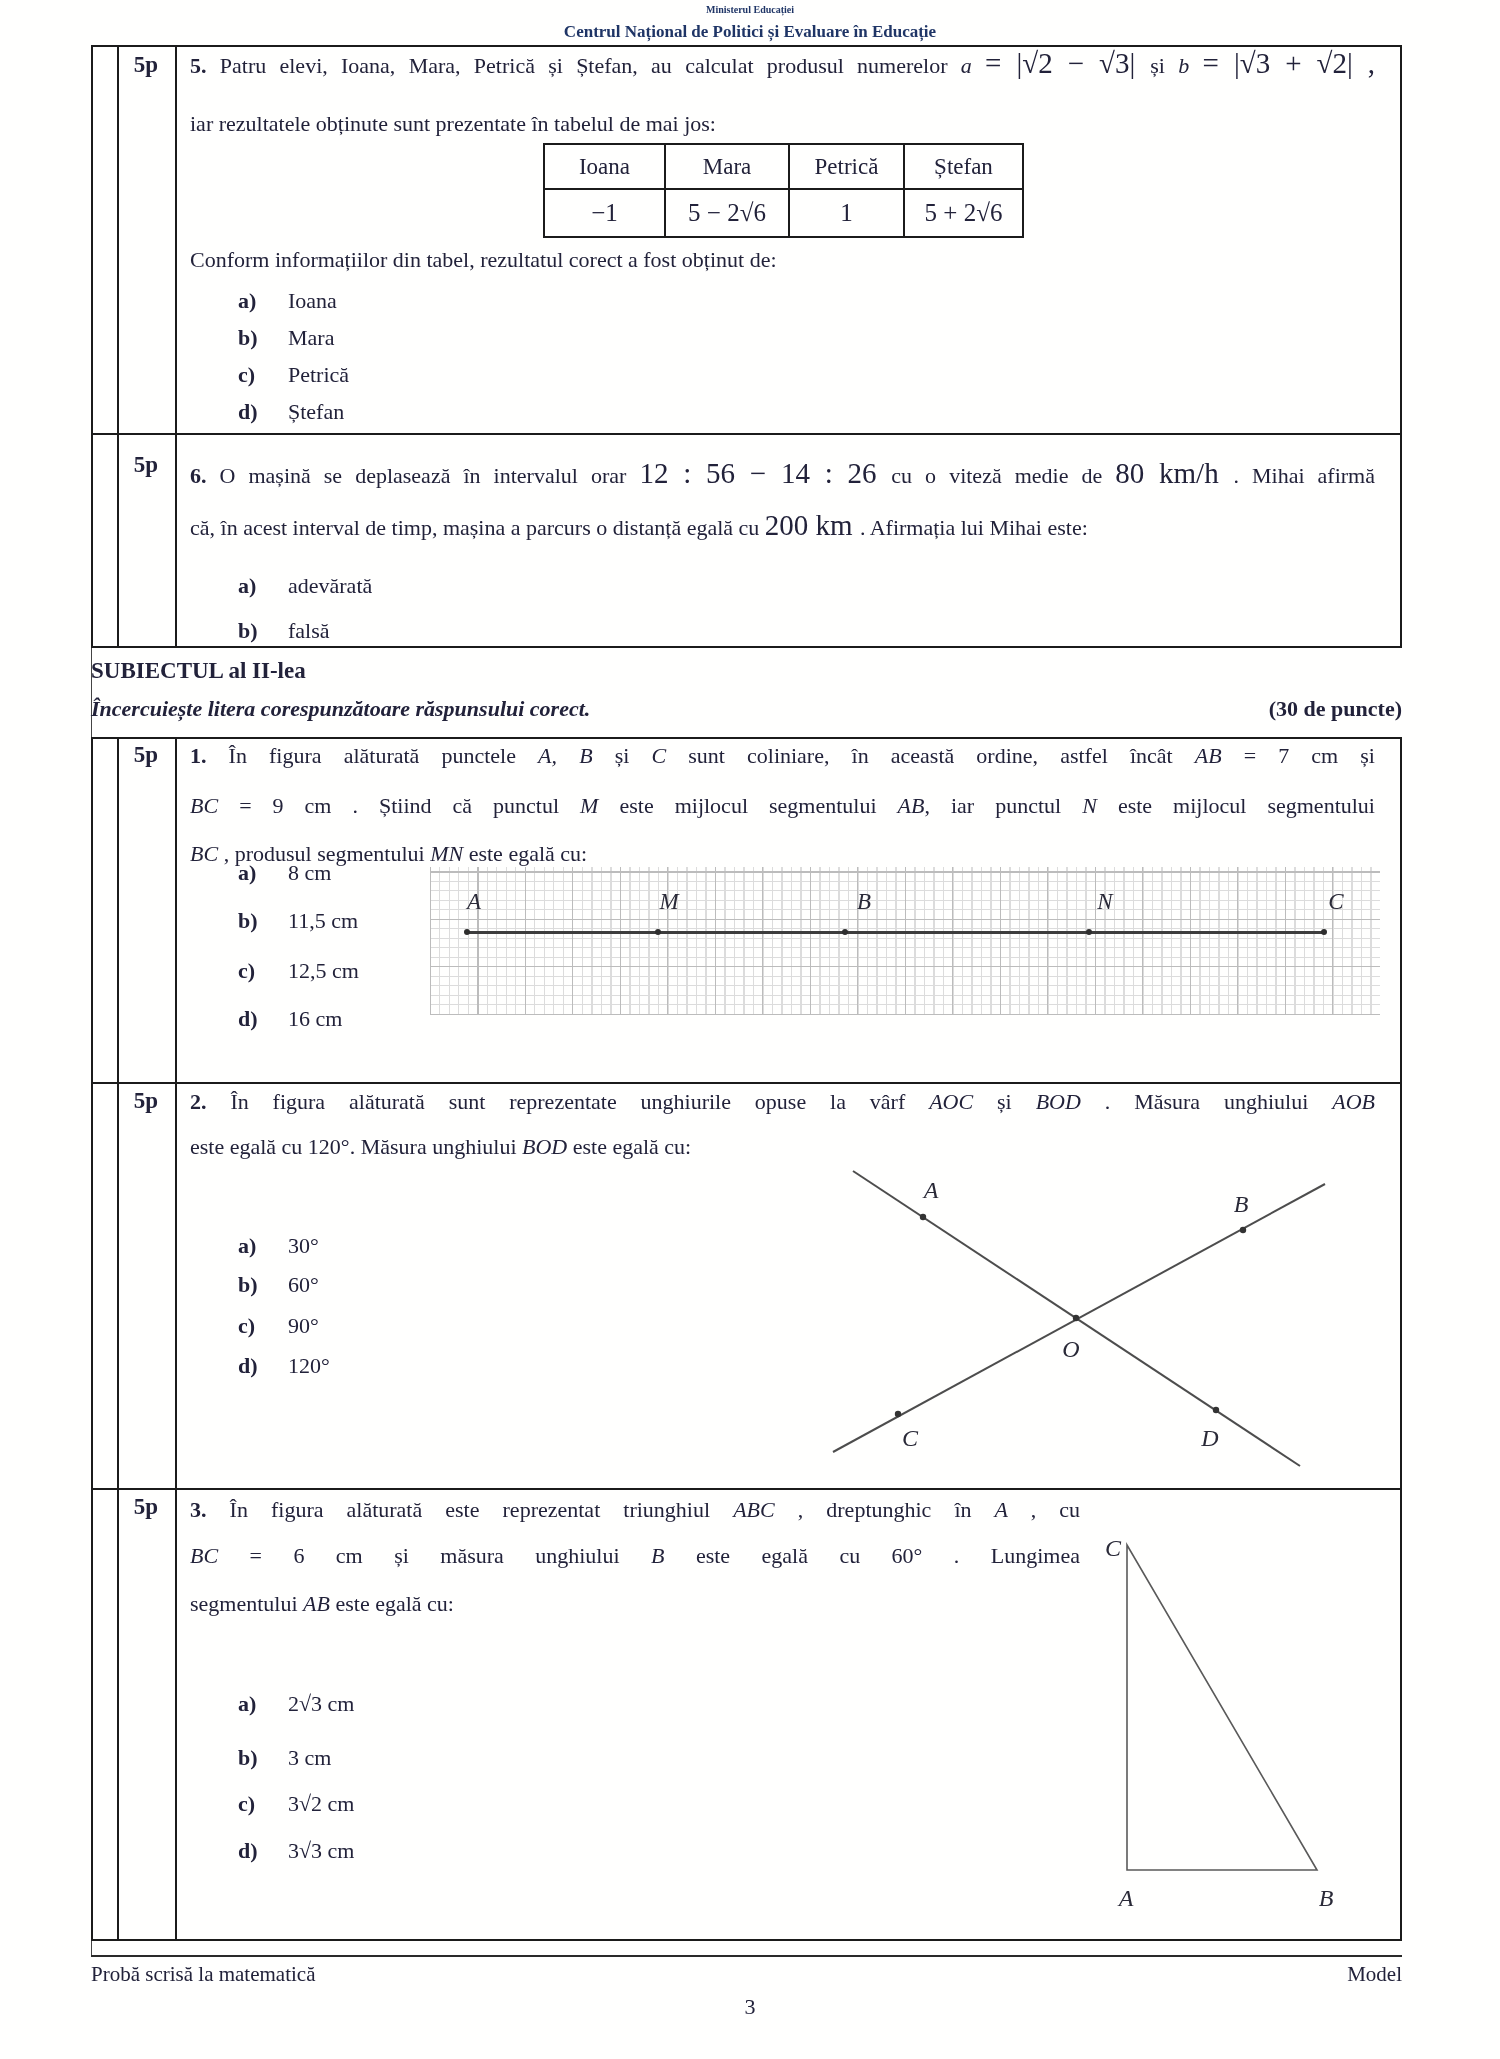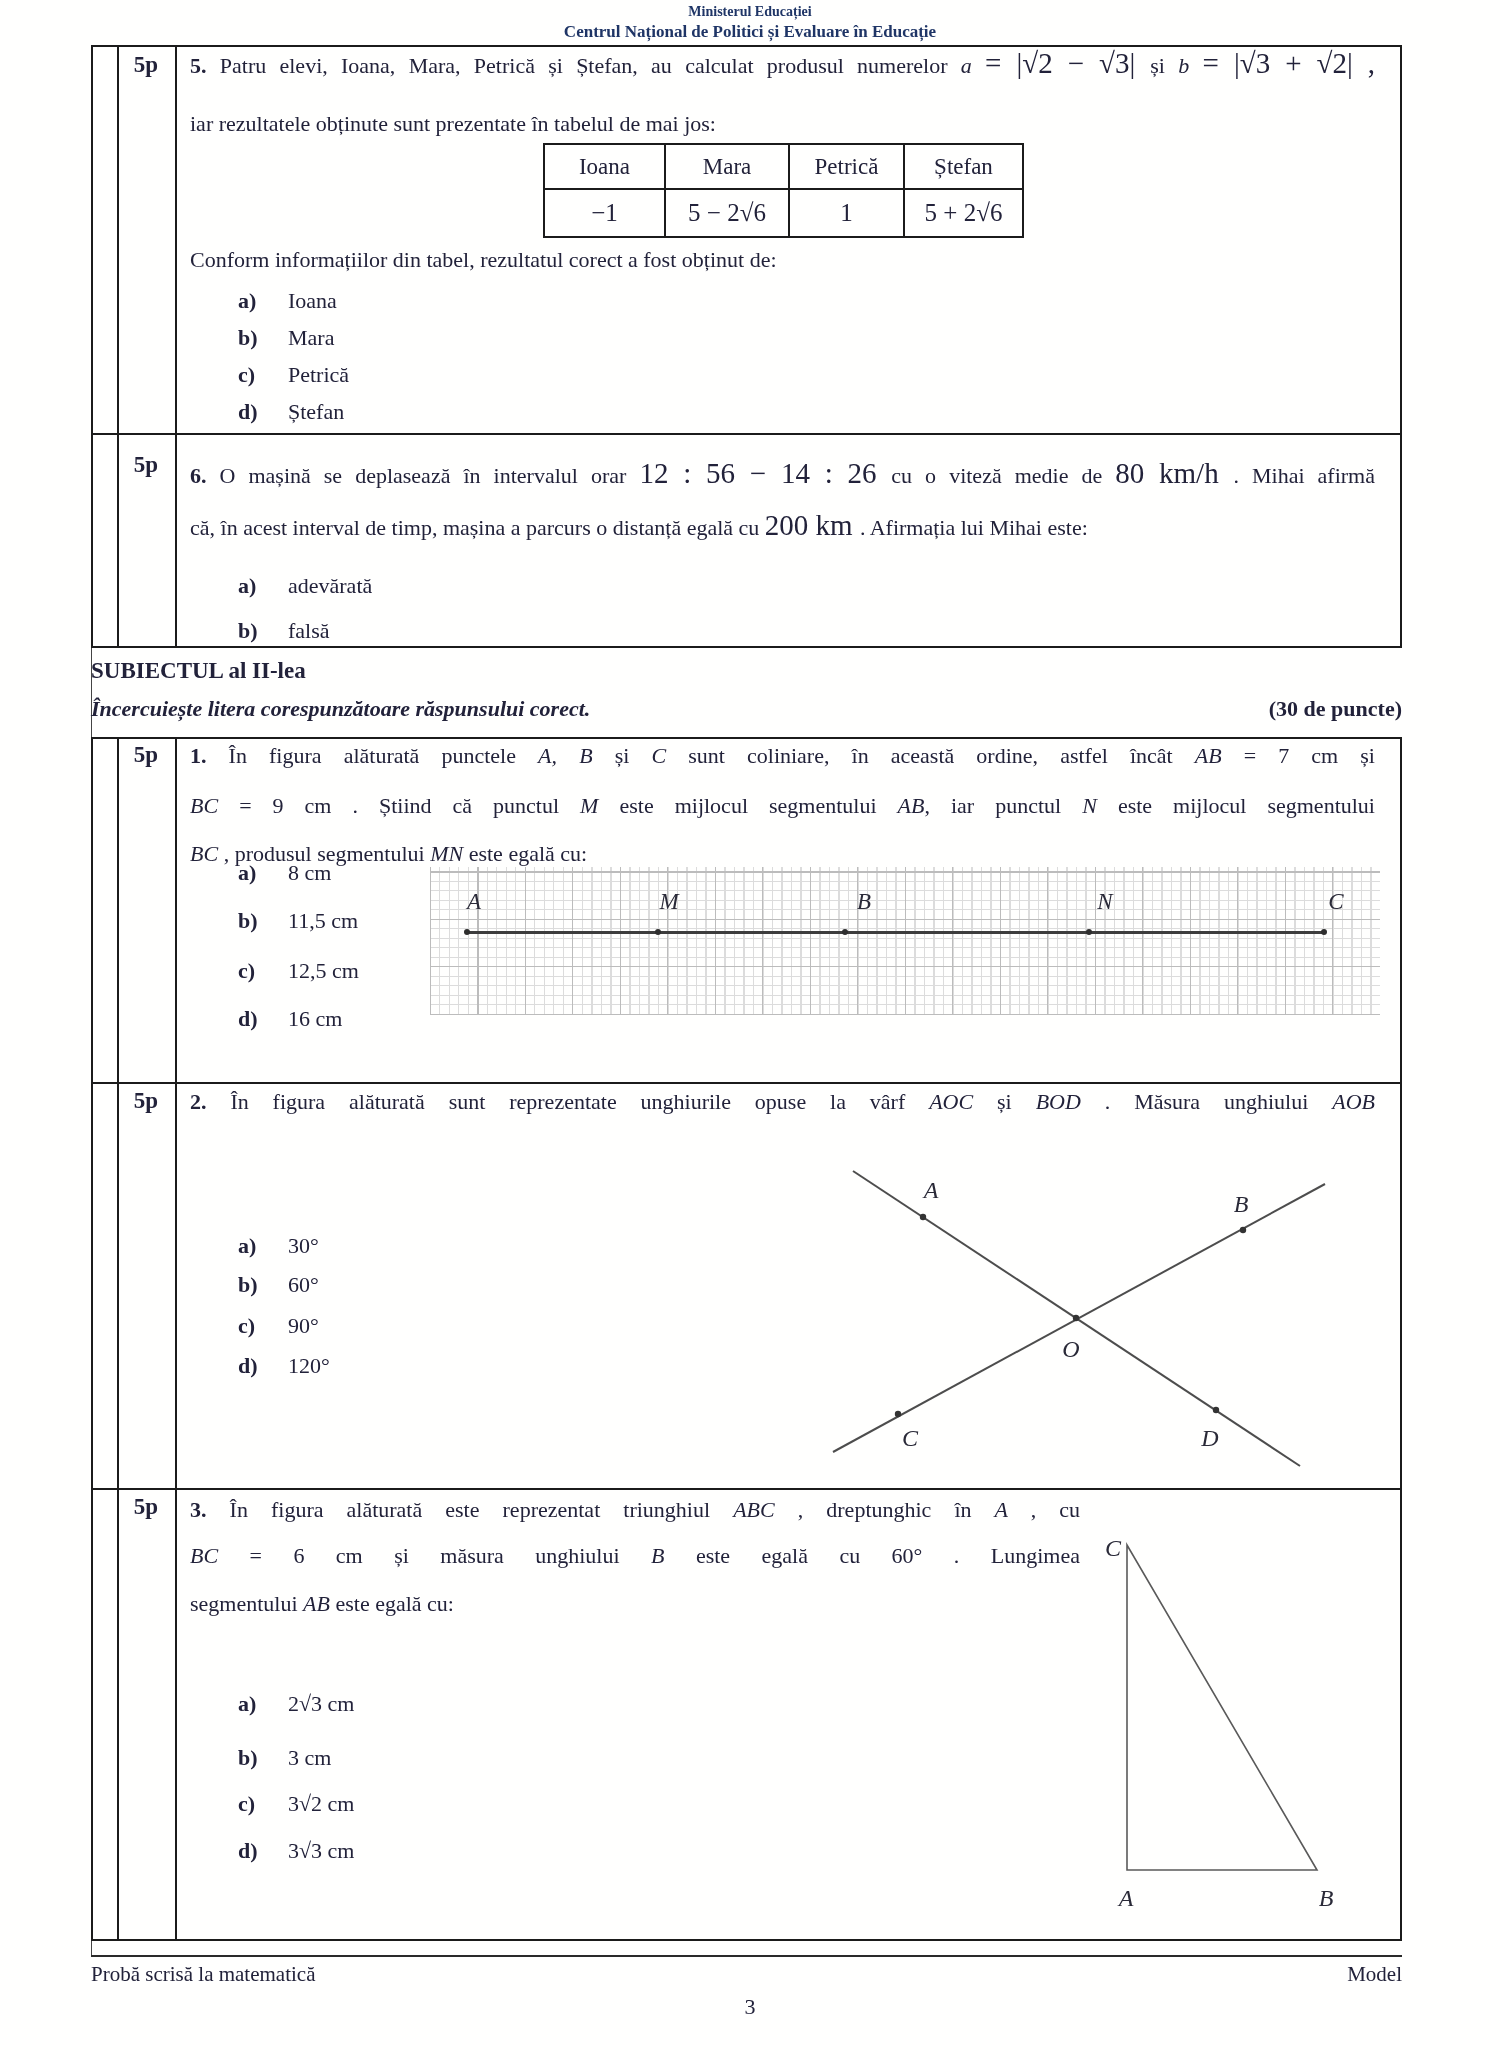--- a/index.html
+++ b/index.html
@@ -1,19 +1,19 @@
 <!DOCTYPE html>
 <html><head>
 <meta charset="utf-8">
 <style>
   html,body{margin:0;padding:0;background:#ffffff;}
   .page{position:relative;width:1500px;height:2059px;background:#fffffe;
         font-family:"Liberation Serif","DejaVu Serif",serif;color:#22223a;overflow:hidden;}
   .hdr{position:absolute;left:0;width:1500px;text-align:center;color:#1f3566;font-weight:bold;}
-  .hdr1{top:4px;font-size:14px;}
+  .hdr1{top:4px;font-size:10px;}
   .hdr2{top:22px;font-size:17px;}
   .vrule{position:absolute;background:#444;width:1px;}
   .box{position:absolute;border:2px solid #1b1b1b;box-sizing:border-box;}
   .iv{position:absolute;top:0;bottom:0;width:2px;background:#1b1b1b;}
   .ih{position:absolute;left:0;right:0;height:2px;background:#1b1b1b;}
   .pts{position:absolute;left:117px;width:58px;text-align:center;font-size:23px;font-weight:bold;}
   .ln{position:absolute;left:190px;font-size:22px;line-height:32px;}
   .just{text-align:justify;text-align-last:justify;}
   .b{font-weight:bold;}
   .m{font-style:italic;}
@@ -127,20 +127,21 @@
     <div class="dot" style="left:894px;"></div>
     <span class="plbl" style="left:44px;">A</span>
     <span class="plbl" style="left:239px;">M</span>
     <span class="plbl" style="left:434px;">B</span>
     <span class="plbl" style="left:675px;">N</span>
     <span class="plbl" style="left:906px;">C</span>
   </div>
 
   <div class="pts" style="top:1088px;">5p</div>
   <div class="ln just" style="top:1086px;width:1185px;"><span class="b">2. </span><span>În figura alăturată sunt reprezentate unghiurile opuse la vârf </span><span class="m">AOC </span><span>și </span><span class="m">BOD </span><span>. Măsura unghiului </span><span class="m">AOB</span></div>
+  <div class="ln" style="top:1131px;"><span>este egală cu 120°. Măsura unghiului </span><span class="m">BOD </span><span>este egală cu:</span></div>
 
   <div class="opt" style="top:1233px;"><span class="lt">a)</span><span>30°</span></div>
   <div class="opt" style="top:1272px;"><span class="lt">b)</span><span>60°</span></div>
   <div class="opt" style="top:1313px;"><span class="lt">c)</span><span>90°</span></div>
   <div class="opt" style="top:1353px;"><span class="lt">d)</span><span>120°</span></div>
 
   <svg class="figsvg" style="left:820px;top:1150px;" width="520" height="320" viewBox="0 0 520 320">
     <line x1="33" y1="21" x2="480" y2="316" stroke="#4d4d4d" stroke-width="2"></line>
     <line x1="13" y1="302" x2="505" y2="34" stroke="#4d4d4d" stroke-width="2"></line>
     <circle cx="103" cy="67" r="3.2" fill="#333"></circle>

